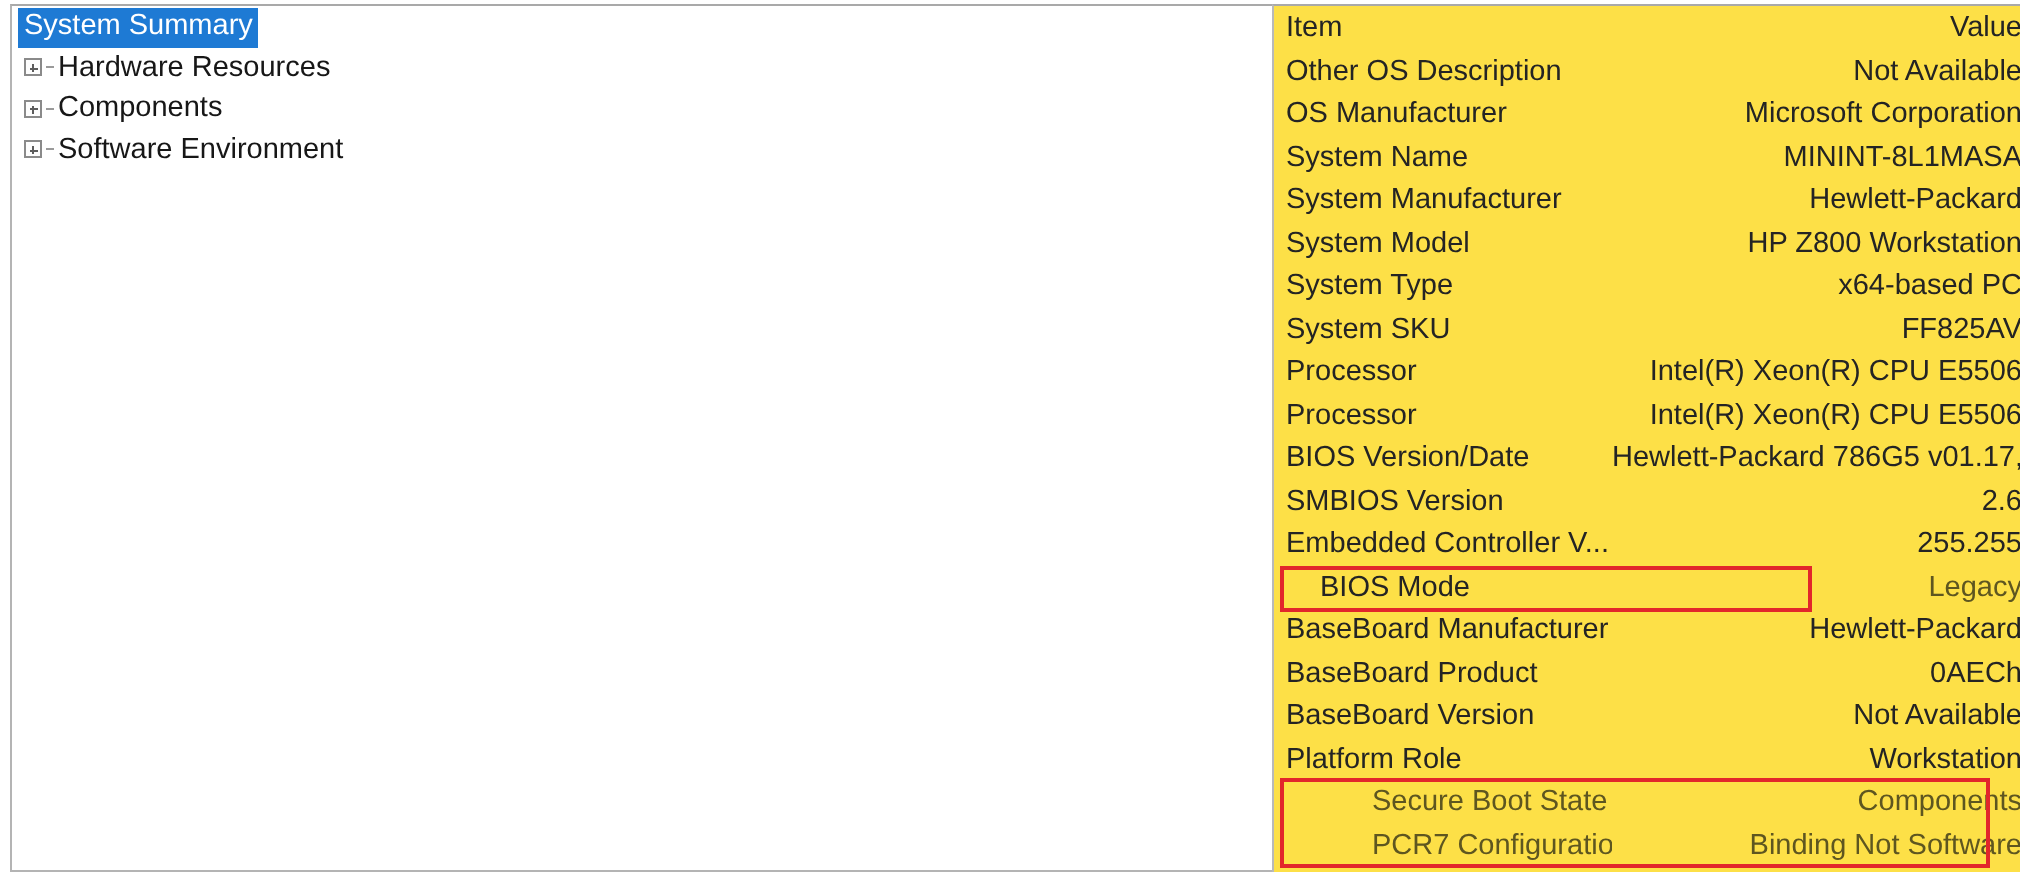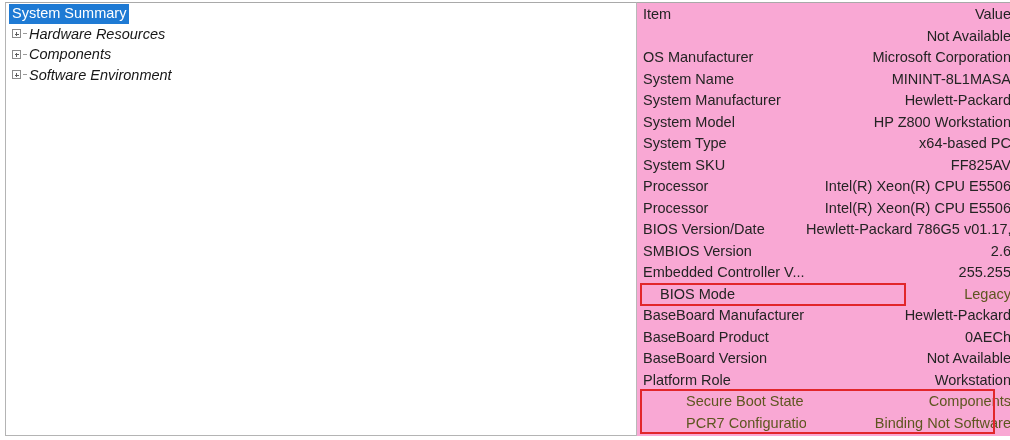--- a/index.html
+++ b/index.html
@@ -87,31 +87,30 @@
     width: 4px;
     height: 1px;
     background: #9a9a9a;
     margin-right: 2px;
     flex: 0 0 auto;
   }
   .tree-text {
     font-size: 14.5px;
     color: #171717;
     line-height: 20.5px;
-    font-style: italic;
   }
 
   
   #details-pane {
     position: absolute;
     left: 636px;
     top: 2px;
     width: 374px;
     height: 434px;
-    background: #f9a8d4;
+    background: #fde047;
     border-left: 1px solid #b9b9b9;
     border-top: 1px solid #a9a9a9;
     overflow: hidden;
   }
   #details-inner {
     position: relative;
     width: 374px;
     padding-left: 6px;
     padding-top: 1px;
   }
@@ -201,20 +200,21 @@
       </div>
   </div>
 
   <div id="details-pane">
     <div id="details-inner">
         <div class="drow">
           <div class="dcell-item">Item</div>
           <div class="dcell-value">Value</div>
         </div>
         <div class="drow">
+          <div class="dcell-item">Other OS Description</div>
           <div class="dcell-value">Not Available</div>
         </div>
         <div class="drow">
           <div class="dcell-item">OS Manufacturer</div>
           <div class="dcell-value">Microsoft Corporation</div>
         </div>
         <div class="drow">
           <div class="dcell-item">System Name</div>
           <div class="dcell-value">MININT-8L1MASA</div>
         </div>

